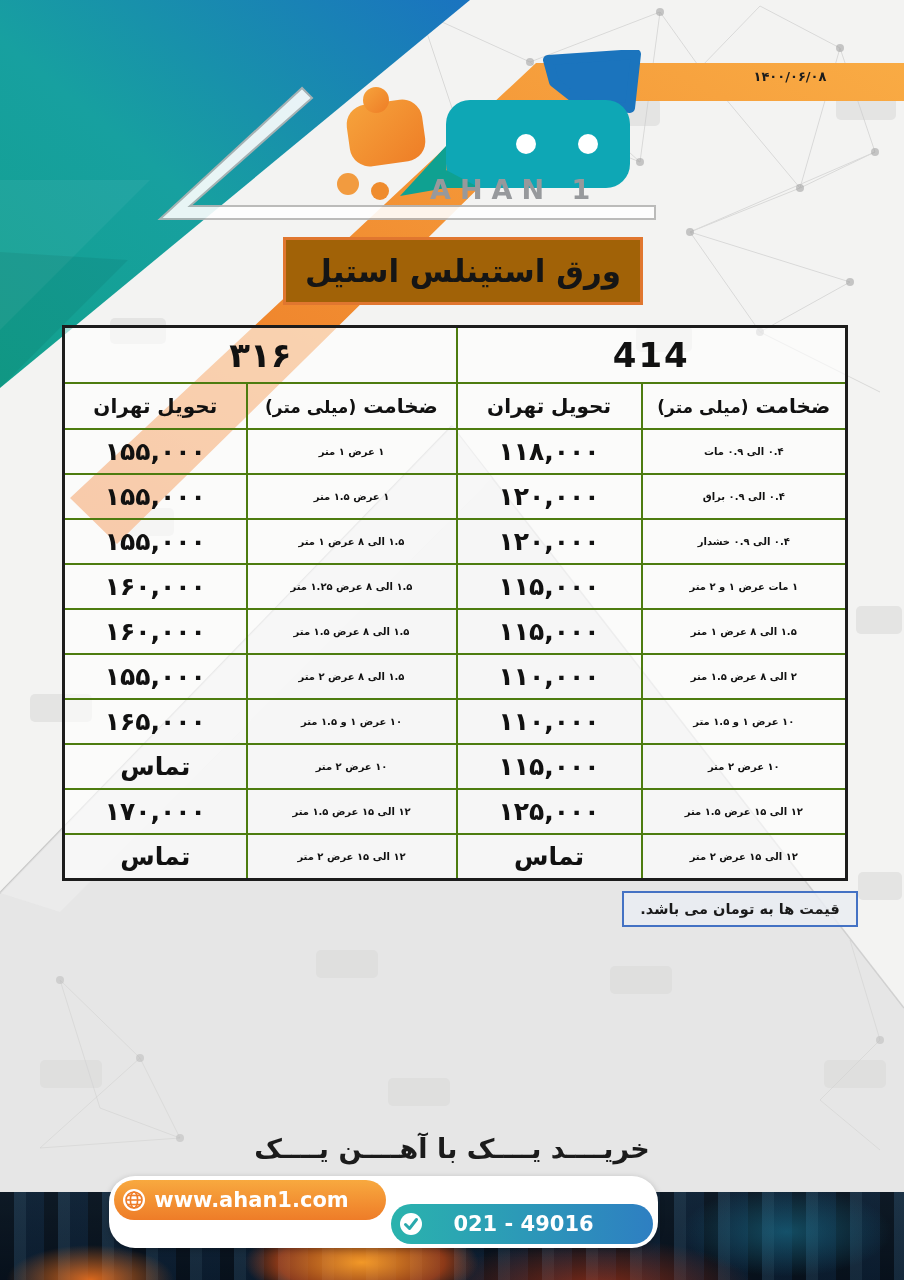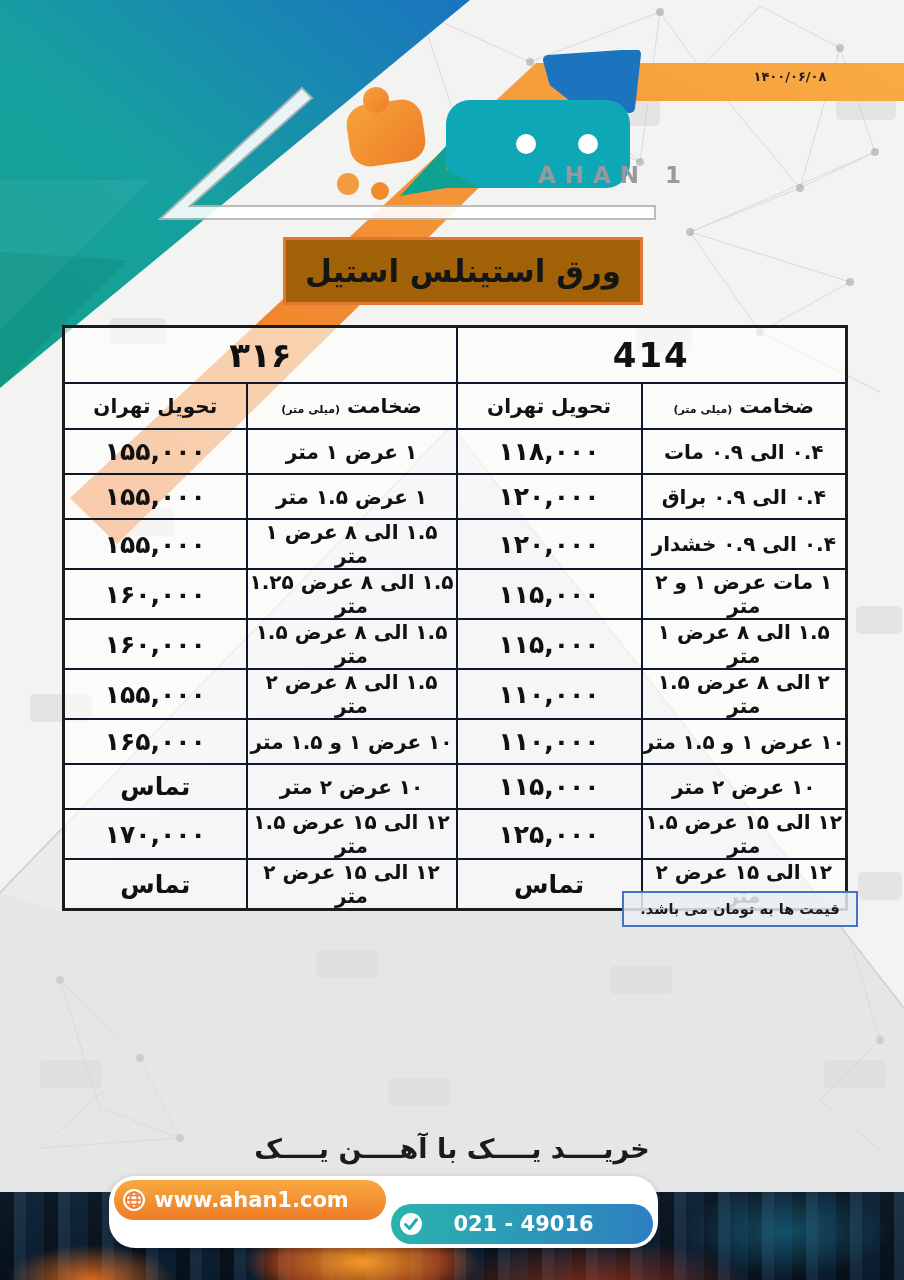--- a/index.html
+++ b/index.html
@@ -7,36 +7,36 @@
   #page{position:relative;width:904px;height:1280px;overflow:hidden;
         background:#f3f3f2;color:#111;}
   .abs{position:absolute;}
   svg{display:block;}
 
   
   #bg-decor{left:0;top:0;z-index:0;}
   #date-band-text{left:690px;top:69px;width:200px;text-align:center;
      font-size:13px;font-weight:bold;color:#1c1c1c;z-index:3;letter-spacing:1px;}
   #logo{left:330px;top:50px;z-index:3;}
-  #brand-en{left:430px;top:162px;width:260px;text-align:right;color:#97999c;
-     font-weight:bold;font-size:23px;letter-spacing:9px;z-index:3;}
+  #brand-en{left:430px;top:174px;width:260px;text-align:left;color:#97999c;
+     font-weight:bold;font-size:27px;letter-spacing:9px;z-index:3;}
   #title-box{left:283px;top:237px;width:354px;height:62px;background:#a16207;
      border:3px solid #e0762f;z-index:4;display:flex;align-items:center;justify-content:center;}
   #title-box .t{font-size:31px;font-weight:bold;color:#151515;}
 
   
   #price-table{left:62px;top:325px;z-index:4;}
   table{border-collapse:collapse;table-layout:fixed;width:783px;background:rgba(255,255,255,0.62);}
-  th,td{border:2px solid #0f172a;text-align:center;vertical-align:middle;padding:0;}
+  th,td{border:2px solid #4d7c0f;text-align:center;vertical-align:middle;padding:0;}
   table{border:3px solid #1c1c1c;}
   .grp{height:54px;font-size:34px;font-weight:bold;letter-spacing:2px;}
   .colhead{height:44px;font-size:20px;font-weight:bold;margin-top:7px;}
-  .colhead .unit{font-size:11px;font-weight:bold;}
+  .colhead .unit{font-size:17px;font-weight:bold;}
   tbody tr{height:45px;}
-  td.thick{font-size:20px;font-weight:bold;}
+  td.thick{font-size:10px;font-weight:bold;}
   td.price{font-size:25px;font-weight:bold;letter-spacing:1px;}
 
   
   #note-box{left:622px;top:891px;width:232px;height:32px;border:2px solid #4472c4;
      background:rgba(233,236,242,0.85);display:flex;align-items:center;justify-content:center;z-index:4;}
   #note-box .t{font-size:14.5px;font-weight:bold;color:#1a1a1a;}
   #slogan{left:0;top:1133px;width:904px;text-align:center;font-size:27px;
      font-weight:bold;color:#1b1b1b;z-index:4;}
 
   

